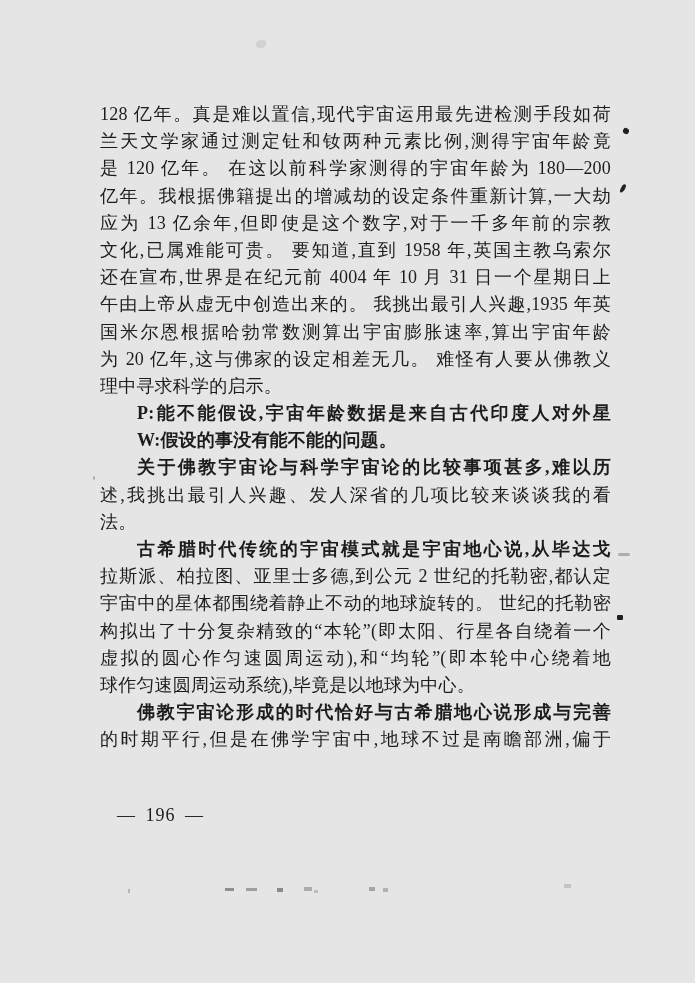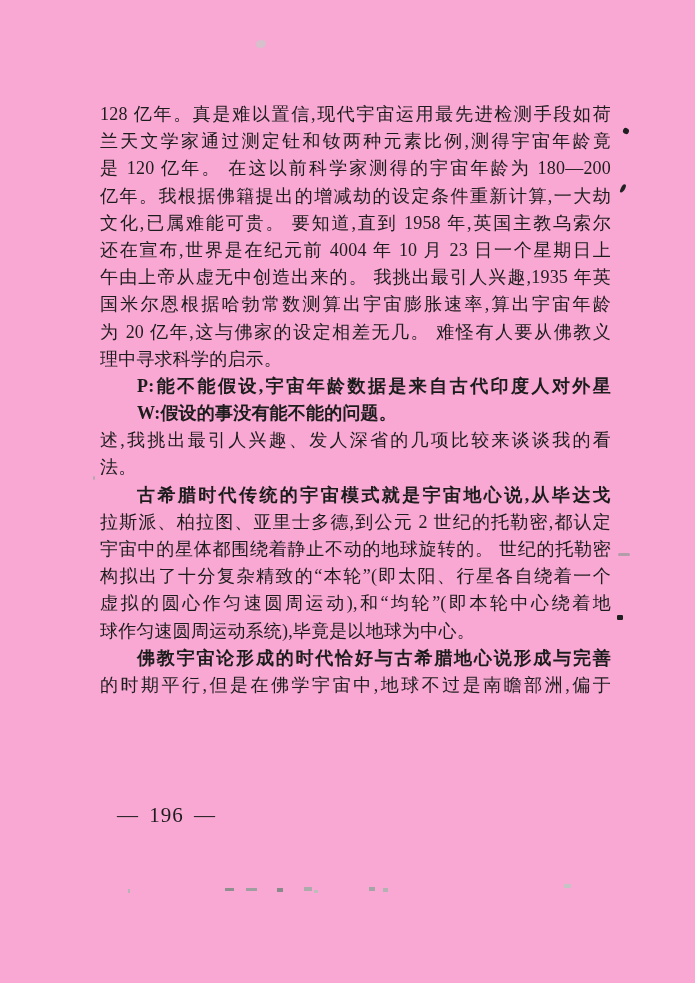--- a/index.html
+++ b/index.html
@@ -4,21 +4,21 @@
 <style>
   html, body {
     margin: 0;
     padding: 0;
     background: #ffffff;
   }
   .page {
     position: relative;
     width: 695px;
     height: 983px;
-    background: #f9a8d4;
+    background: #e5e5e5;
     overflow: hidden;
     font-family: "Liberation Serif", "DejaVu Serif", serif;
     color: #1c1c1c;
   }
   .text-block {
     position: absolute;
     left: 100px;
     top: 101px;
     width: 511px;
   }
@@ -37,48 +37,50 @@
     text-justify: inter-character;
   }
   .line.indent {
     padding-left: 37px;
     font-weight: bold;
   }
   .page-number {
     position: absolute;
     left: 117px;
     top: 803px;
-    font-size: 21px;
+    font-size: 18px;
     line-height: 24px;
     letter-spacing: 1px;
     word-spacing: 4px;
     color: #1c1c1c;
   }
   .speck {
     position: absolute;
   }
 </style>
 </head>
 <body>
 
 <div class="page">
 
   <div class="text-block">
     <div class="line fill">128 亿年。真是难以置信,现代宇宙运用最先进检测手段如荷</div>
     <div class="line fill">兰天文学家通过测定钍和钕两种元素比例,测得宇宙年龄竟</div>
     <div class="line fill">是 120 亿年。 在这以前科学家测得的宇宙年龄为 180—200</div>
     <div class="line fill">亿年。我根据佛籍提出的增减劫的设定条件重新计算,一大劫</div>
+    <div class="line fill">应为 13 亿余年,但即使是这个数字,对于一千多年前的宗教</div>
     <div class="line fill">文化,已属难能可贵。 要知道,直到 1958 年,英国主教乌索尔</div>
-    <div class="line fill">还在宣布,世界是在纪元前 4004 年 10 月 23 日一个星期日上</div>
+    <div class="line fill">还在宣布,世界是在纪元前 4004 年 10 月 31 日一个星期日上</div>
     <div class="line fill">午由上帝从虚无中创造出来的。 我挑出最引人兴趣,1935 年英</div>
     <div class="line fill">国米尔恩根据哈勃常数测算出宇宙膨胀速率,算出宇宙年龄</div>
     <div class="line fill">为 20 亿年,这与佛家的设定相差无几。 难怪有人要从佛教义</div>
     <div class="line">理中寻求科学的启示。</div>
     <div class="line indent fill">P:能不能假设,宇宙年龄数据是来自古代印度人对外星</div>
     <div class="line indent">W:假设的事没有能不能的问题。</div>
+    <div class="line indent fill">关于佛教宇宙论与科学宇宙论的比较事项甚多,难以历</div>
     <div class="line fill">述,我挑出最引人兴趣、发人深省的几项比较来谈谈我的看</div>
     <div class="line">法。</div>
     <div class="line indent fill">古希腊时代传统的宇宙模式就是宇宙地心说,从毕达戈</div>
     <div class="line fill">拉斯派、柏拉图、亚里士多德,到公元 2 世纪的托勒密,都认定</div>
     <div class="line fill">宇宙中的星体都围绕着静止不动的地球旋转的。 世纪的托勒密</div>
     <div class="line fill">构拟出了十分复杂精致的“本轮”(即太阳、行星各自绕着一个</div>
     <div class="line fill">虚拟的圆心作匀速圆周运动),和“均轮”(即本轮中心绕着地</div>
     <div class="line">球作匀速圆周运动系统),毕竟是以地球为中心。</div>
     <div class="line indent fill">佛教宇宙论形成的时代恰好与古希腊地心说形成与完善</div>
     <div class="line fill">的时期平行,但是在佛学宇宙中,地球不过是南瞻部洲,偏于</div>

